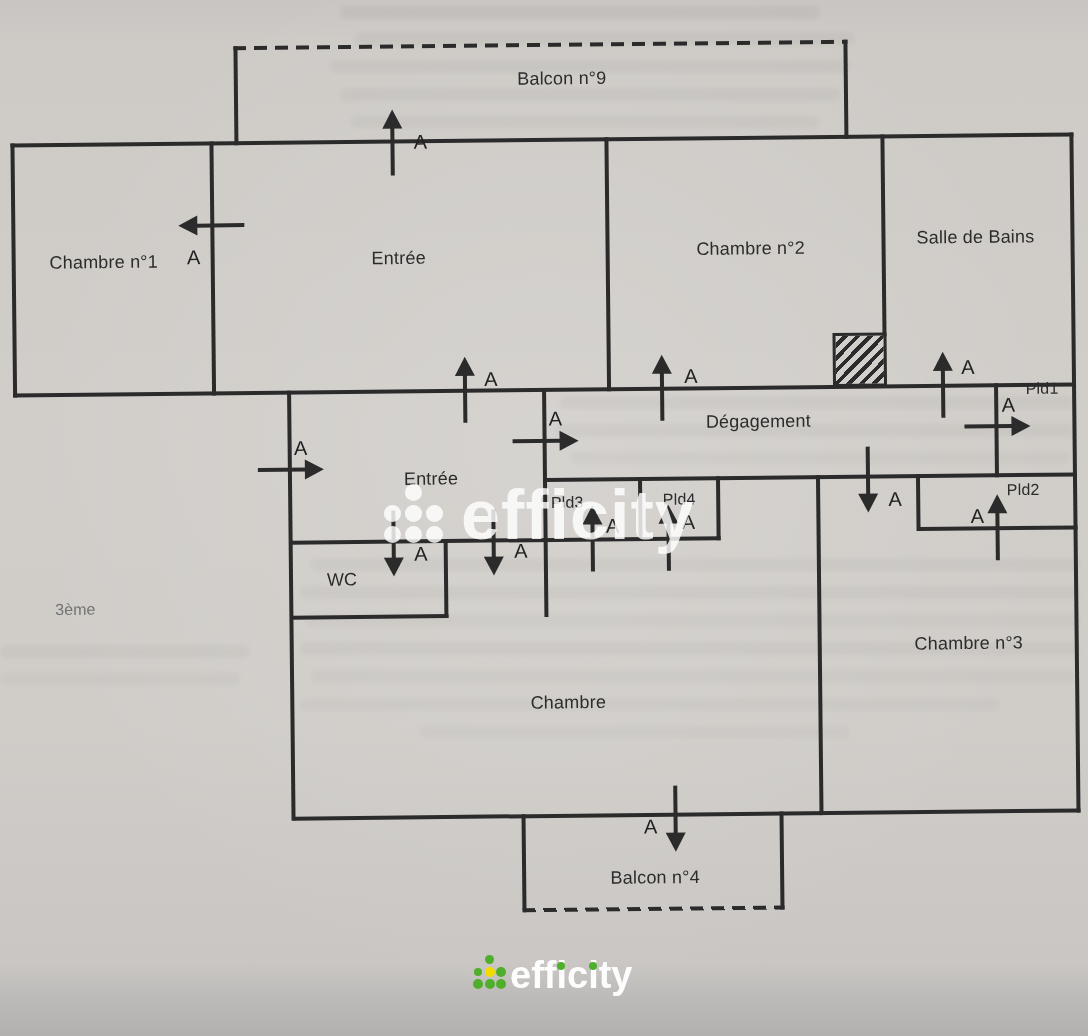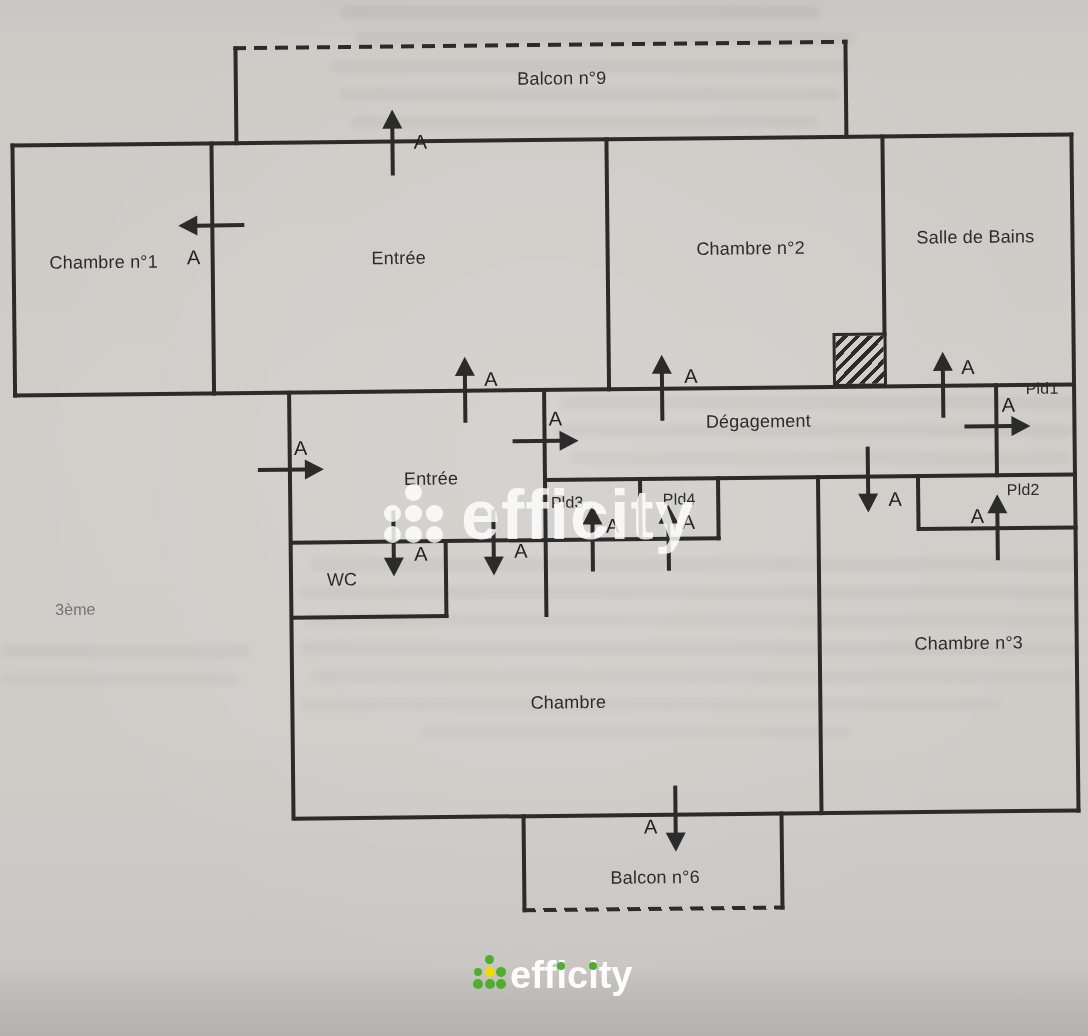--- a/index.html
+++ b/index.html
@@ -110,21 +110,21 @@
     <div class="room-label" style="left: 978px; top: 242px;">Salle de Bains</div>
     <div class="room-label" style="left: 759px; top: 424px;">Dégagement</div>
     <div class="room-label small" style="left: 1043px; top: 394px;">Pld1</div>
     <div class="room-label" style="left: 431px; top: 478px;">Entrée</div>
     <div class="room-label small" style="left: 567px; top: 503px;">Pld3</div>
     <div class="room-label small" style="left: 679px; top: 501px;">Pld4</div>
     <div class="room-label small" style="left: 1023px; top: 495px;">Pld2</div>
     <div class="room-label" style="left: 341px; top: 578px;">WC</div>
     <div class="room-label" style="left: 967px; top: 648px;">Chambre n°3</div>
     <div class="room-label" style="left: 566px; top: 703px;">Chambre</div>
-    <div class="room-label" style="left: 651px; top: 879px;">Balcon n°6</div>
+    <div class="room-label" style="left: 651px; top: 879px;">Balcon n°4</div>
     <div class="door dir-up" style="left: 396px; top: 142px;">
       <span class="shaft"></span>
       <span class="head"></span>
     </div>
     <span class="door-marker" style="left: 424px; top: 141px;">A</span>
     <div class="door dir-left" style="left: 215px; top: 222px;">
       <span class="shaft"></span>
       <span class="head"></span>
     </div>
     <span class="door-marker" style="left: 196px; top: 254px;">A</span>

